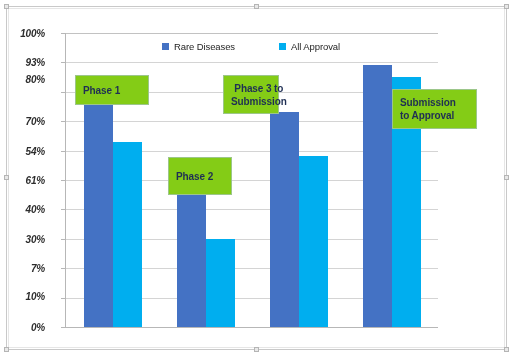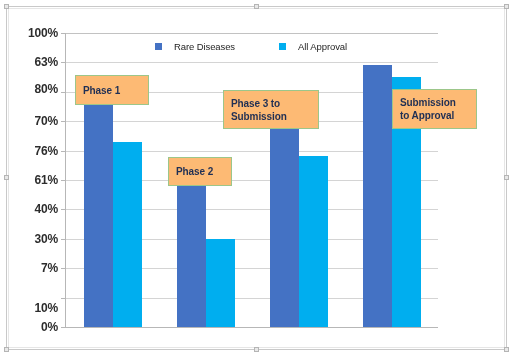--- a/index.html
+++ b/index.html
@@ -86,27 +86,28 @@
     position: absolute;
     left: -5px;
     width: 5px;
     height: 0;
     border-top: 1px solid #b7b7b7;
   }
 
   .ylabel {
     position: absolute;
     right: 100%;
-    margin-right: 8px;
+    margin-right: 21px;
     transform: translateY(-50%);
     white-space: nowrap;
-    font-size: 12px;
+    font-size: 10px;
     font-weight: bold;
     color: #2d2d2d;
     letter-spacing: -0.2px;
+    font-style: italic;
   }
 
   
   .bar {
     position: absolute;
     bottom: 0;
   }
   .bar.rare { background: #4472c4; }
   .bar.all  { background: #00aeef; }
 
@@ -119,34 +120,34 @@
     display: flex;
     justify-content: center;
     gap: 44px;
     font-size: 9.5px;
     color: #1f1f1f;
     letter-spacing: -0.1px;
   }
   .legend-item {
     display: flex;
     align-items: center;
-    gap: 12px;
+    gap: 5px;
     white-space: nowrap;
   }
   .legend-swatch {
     width: 7px;
     height: 7px;
     display: inline-block;
   }
 
   
   .callout {
     position: absolute;
     box-sizing: border-box;
-    background: #fdba74;
+    background: #84cc16;
     border: 1px solid #9cc68a;
     color: #1f2f54;
     font-size: 10px;
     font-weight: bold;
     line-height: 13px;
     letter-spacing: -0.1px;
     padding: 4px 7px;
     display: flex;
     align-items: center;
   }
@@ -168,45 +169,45 @@
 
   <div id="chart-area">
 
     <div id="plot-area">
 
     <div class="gridline top-line" style="top: 0px;"></div>
         <div class="tick" style="top: 0px;"></div>
         <div class="ylabel" style="top: 0px;">100%</div>
         <div class="gridline" style="top: 29.4px;"></div>
         <div class="tick" style="top: 29.4px;"></div>
-        <div class="ylabel" style="top: 29.4px;">63%</div>
+        <div class="ylabel" style="top: 29.4px;">93%</div>
         <div class="gridline" style="top: 58.8px;"></div>
         <div class="tick" style="top: 58.8px;"></div>
-        <div class="ylabel" style="top: 56px;">80%</div>
+        <div class="ylabel" style="top: 46px;">80%</div>
         <div class="gridline" style="top: 88.2px;"></div>
         <div class="tick" style="top: 88.2px;"></div>
         <div class="ylabel" style="top: 88.2px;">70%</div>
         <div class="gridline" style="top: 117.6px;"></div>
         <div class="tick" style="top: 117.6px;"></div>
-        <div class="ylabel" style="top: 117.6px;">76%</div>
+        <div class="ylabel" style="top: 117.6px;">54%</div>
         <div class="gridline" style="top: 147px;"></div>
         <div class="tick" style="top: 147px;"></div>
         <div class="ylabel" style="top: 147px;">61%</div>
         <div class="gridline" style="top: 176.4px;"></div>
         <div class="tick" style="top: 176.4px;"></div>
         <div class="ylabel" style="top: 176.4px;">40%</div>
         <div class="gridline" style="top: 205.8px;"></div>
         <div class="tick" style="top: 205.8px;"></div>
         <div class="ylabel" style="top: 205.8px;">30%</div>
         <div class="gridline" style="top: 235.2px;"></div>
         <div class="tick" style="top: 235.2px;"></div>
         <div class="ylabel" style="top: 235.2px;">7%</div>
         <div class="gridline" style="top: 264.6px;"></div>
         <div class="tick" style="top: 264.6px;"></div>
-        <div class="ylabel" style="top: 275px;">10%</div>
+        <div class="ylabel" style="top: 263px;">10%</div>
         <div class="tick" style="top: 294px;"></div>
         <div class="ylabel" style="top: 294px;">0%</div>
         <div class="bar rare" style="left: 17.5px; width: 29px; height: 223.44px; background: rgb(68, 114, 196);"></div>
         <div class="bar all" style="left: 46.5px; width: 29px; height: 185.22px; background: rgb(0, 174, 239);"></div>
         <div class="bar rare" style="left: 110.5px; width: 29px; height: 147px; background: rgb(68, 114, 196);"></div>
         <div class="bar all" style="left: 139.5px; width: 29px; height: 88.2px; background: rgb(0, 174, 239);"></div>
         <div class="bar rare" style="left: 203.5px; width: 29px; height: 214.62px; background: rgb(68, 114, 196);"></div>
         <div class="bar all" style="left: 232.5px; width: 29px; height: 170.52px; background: rgb(0, 174, 239);"></div>
         <div class="bar rare" style="left: 296.5px; width: 29px; height: 261.66px; background: rgb(68, 114, 196);"></div>
         <div class="bar all" style="left: 325.5px; width: 29px; height: 249.9px; background: rgb(0, 174, 239);"></div>
@@ -220,25 +221,25 @@
       <div class="legend-item">
         <span class="legend-swatch" style="background: rgb(0, 174, 239);"></span>
         <span>All Approval</span>
       </div>
     </div>
 
     <div class="callout" style="left:64px; top:64px; width:74px; height:30px;">
       <span>Phase 1</span>
     </div>
 
-    <div class="callout" style="left:157px; top:146px; width:64px; height:29px;">
+    <div class="callout" style="left:157px; top:146px; width:64px; height:38px;">
       <span>Phase 2</span>
     </div>
 
-    <div class="callout" style="left:212px; top:79px; width:96px; height:39px;">
+    <div class="callout" style="left:212px; top:64px; width:56px; height:39px;text-align:center;">
       <div>
         <span>Phase 3 to</span>
         <span>Submission</span>
       </div>
     </div>
 
     <div class="callout" style="left:381px; top:78px; width:85px; height:40px;">
       <div>
         <span>Submission</span>
         <span>to Approval</span>

